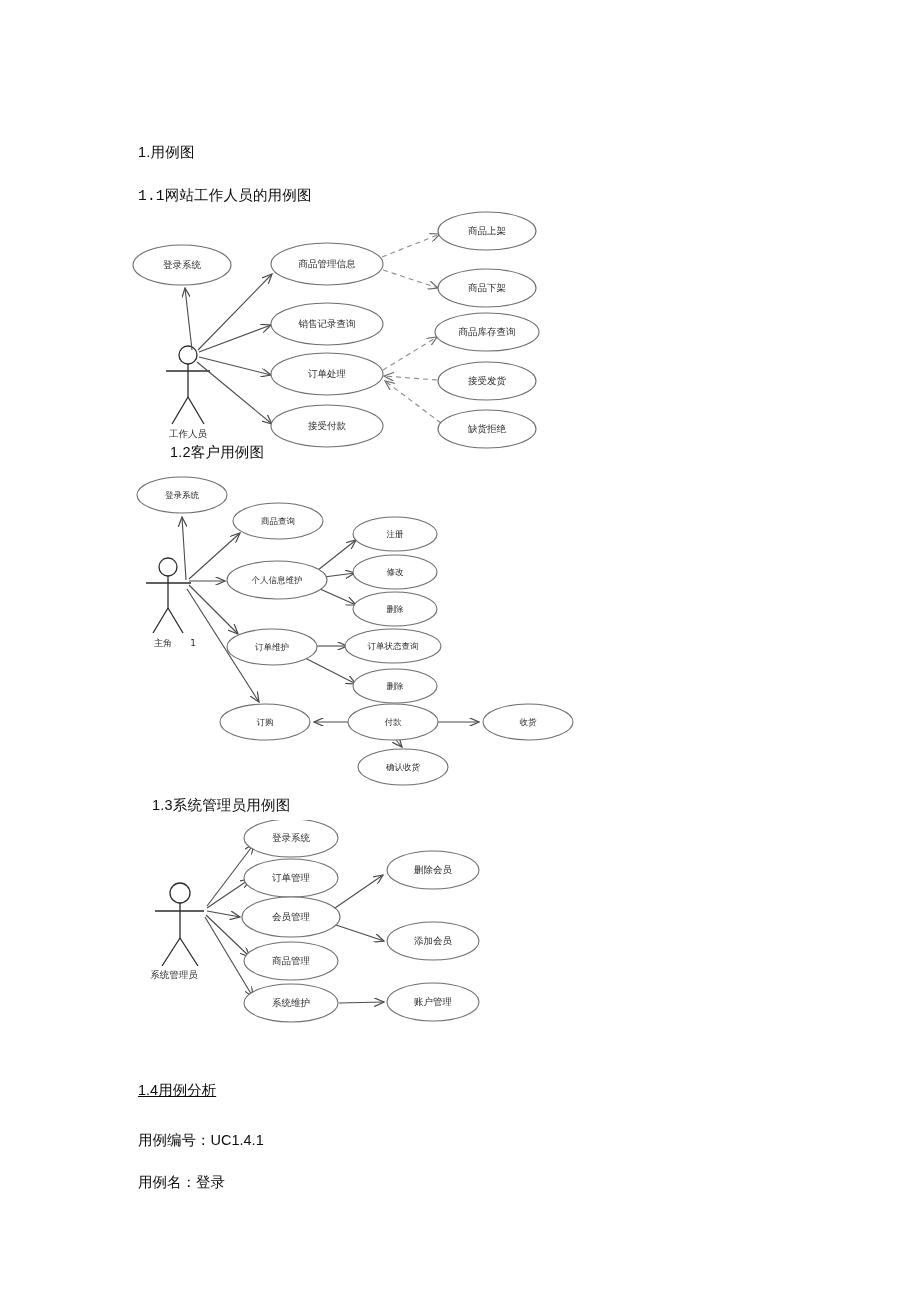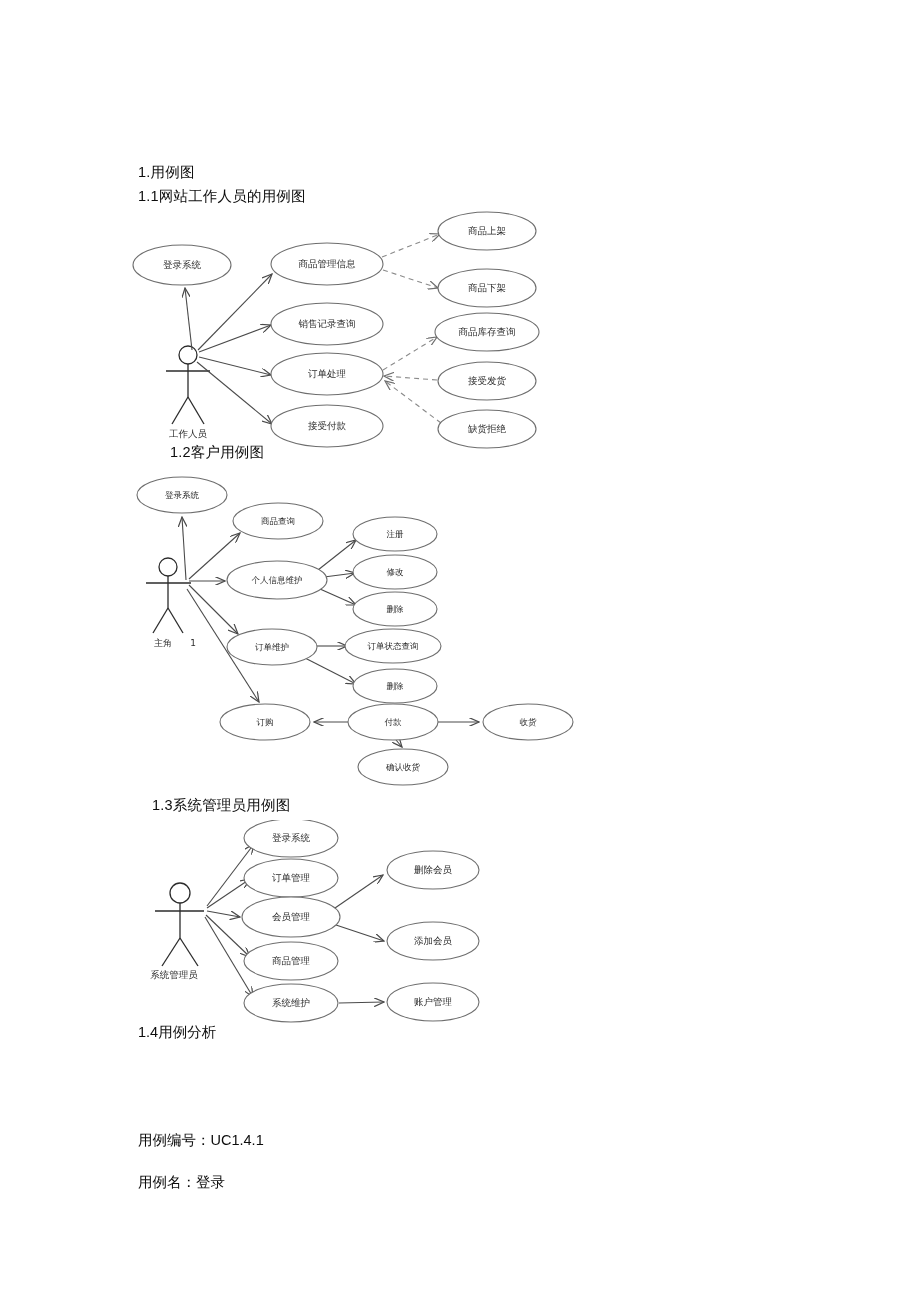--- a/index.html
+++ b/index.html
@@ -74,23 +74,23 @@
     stroke: #2b2b2b;
     stroke-width: 1.3;
     fill: none;
   }
 </style>
 </head>
 <body>
 
 <div class="page">
 
-  <div class="heading" style="left:138px; top:164px;">1.用例图</div>
-
-  <div class="heading" style="left:138px; top:188px;">1.1网站工作人员的用例图</div>
+  <div class="heading" style="left:138px; top:144px;">1.用例图</div>
+
+  <div class="heading" style="left:138px; top:188px;font-family:Liberation Mono, monospace;">1.1网站工作人员的用例图</div>
 
   <div class="heading" style="left:138px; top:444px;margin-left:32px;">1.2客户用例图</div>
 
   <div class="heading" style="left:152px; top:797px;">1.3系统管理员用例图</div>
 
   <div class="diagram" style="left:0px; top:0px;">
     <svg width="920" height="460" viewBox="0 0 920 460">
       <defs>
         <marker id="ah-solid-1" markerWidth="10" markerHeight="8" refX="9" refY="4" orient="auto">
           <path d="M0,0 L9,4 L0,8" fill="none" stroke="#4a4a4a" stroke-width="1.1"></path>
@@ -310,19 +310,19 @@
         <ellipse class="uc" cx="433" cy="941" rx="46" ry="19"></ellipse>
         <text class="uc-label" x="433" y="941" font-size="9.5">添加会员</text>
       </g>
       <g>
         <ellipse class="uc" cx="433" cy="1002" rx="46" ry="19"></ellipse>
         <text class="uc-label" x="433" y="1002" font-size="9.5">账户管理</text>
       </g>
     </svg>
   </div>
 
-  <div class="body-text" style="left:138px; top:1024px;">1.4用例分析</div>
+  <div class="body-text" style="left:138px; top:1082px;text-decoration:underline;">1.4用例分析</div>
 
   <div class="body-text" style="left:138px; top:1132px;">用例编号：UC1.4.1</div>
 
   <div class="body-text" style="left:138px; top:1174px;">用例名：登录</div>
 
 </div>
 
 </body></html>

